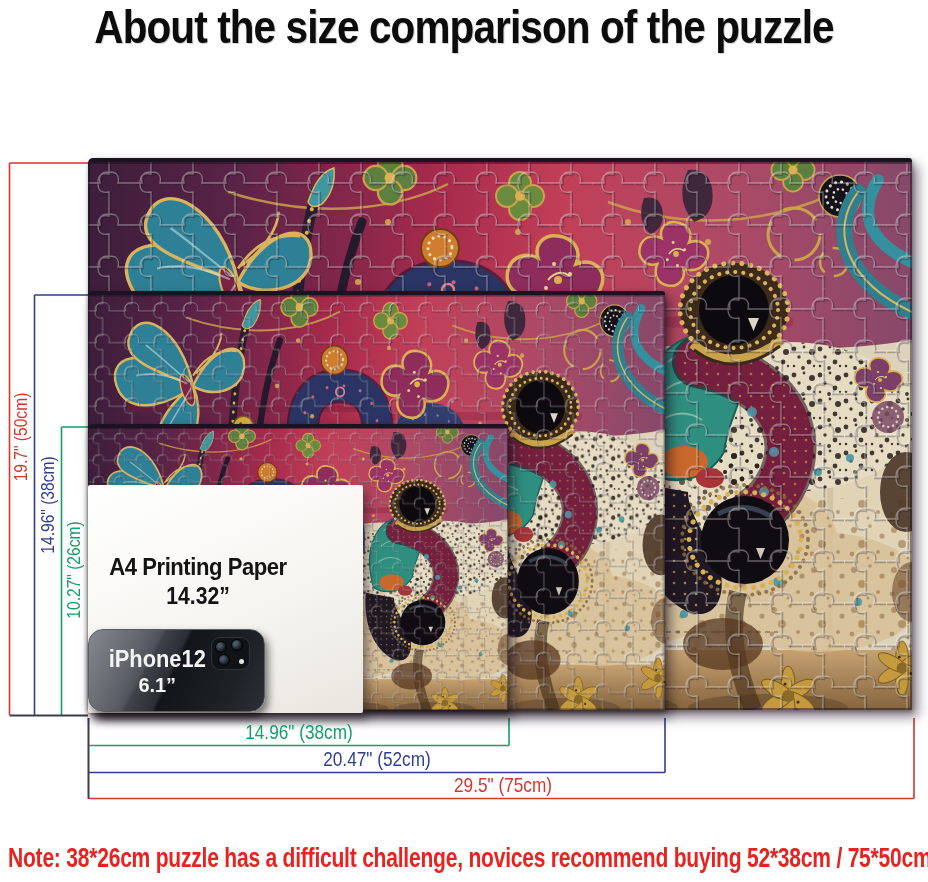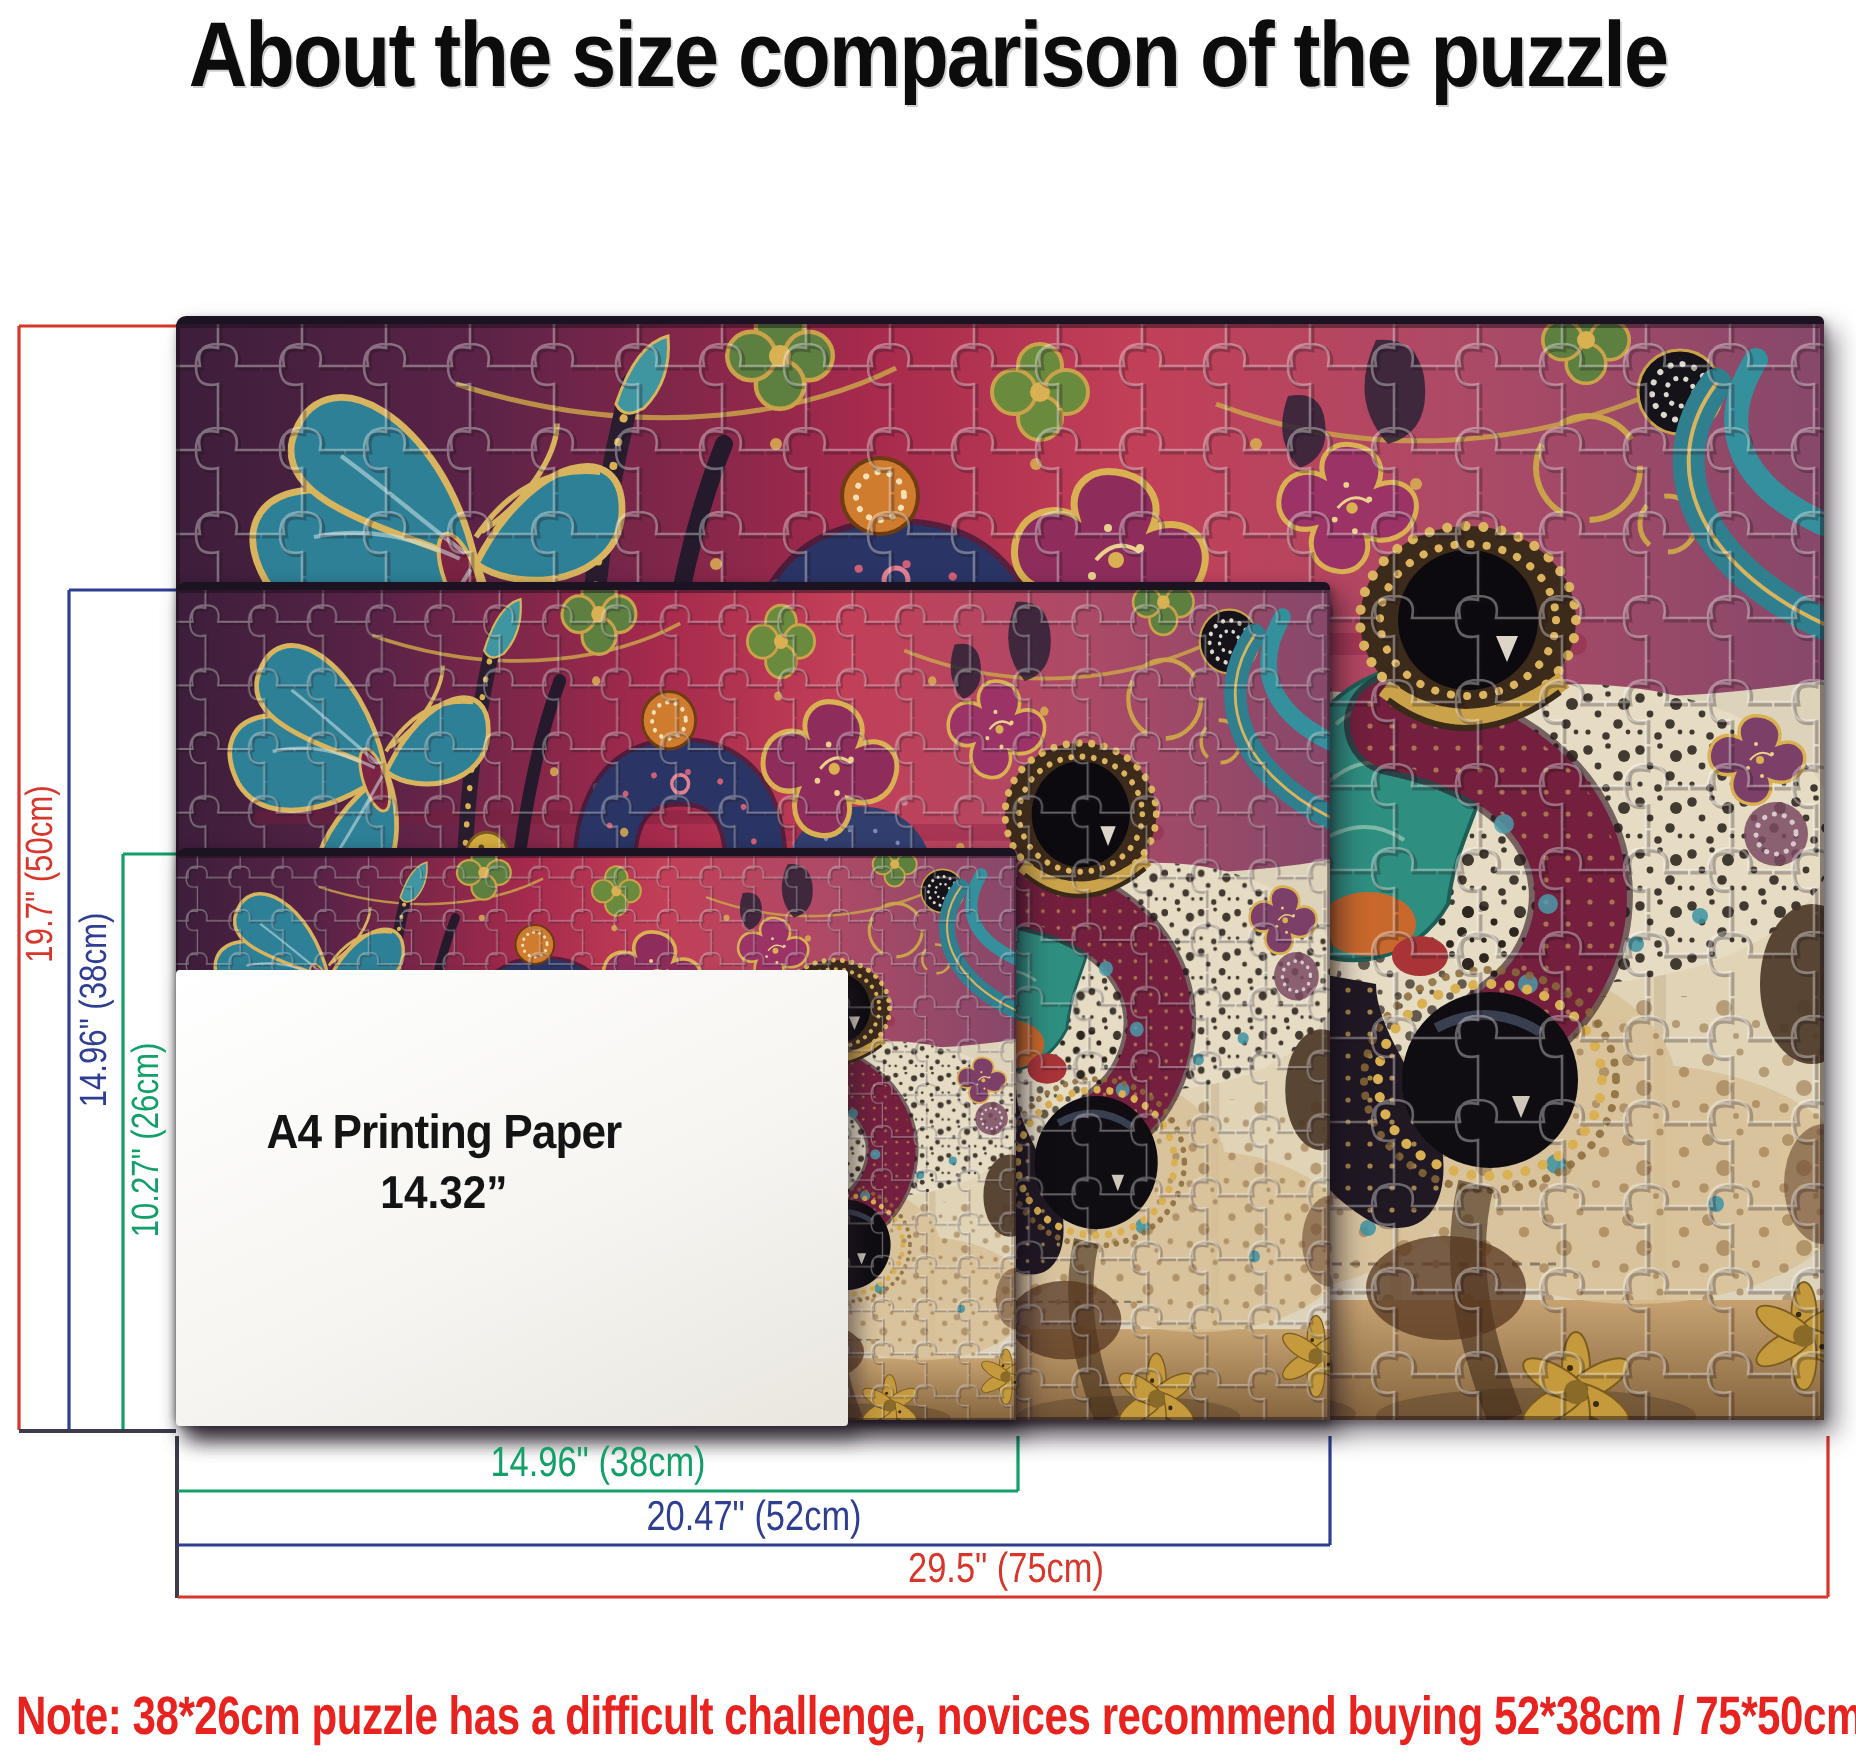--- a/index.html
+++ b/index.html
@@ -14,21 +14,21 @@
         transform:scaleX(0.78);transform-origin:left center;}
   
   .puzzle{position:absolute;box-sizing:border-box;border-top:4px solid #1c1322;
           border-radius:5px 3px 3px 3px;
           box-shadow:6px 7px 12px rgba(25,15,30,.5),1px 2px 4px rgba(0,0,0,.35);}
   .puzzle svg{display:block;width:100%;height:100%;}
   #pz-large{left:88px;top:158px;width:824px;height:552px;z-index:1;}
   #pz-mid  {left:88px;top:291px;width:577px;height:419px;z-index:2;}
   #pz-small{left:88px;top:424px;width:420px;height:286px;z-index:3;}
   
-  .a4{position:absolute;left:88px;top:485px;width:336px;height:228px;z-index:4;
+  .a4{position:absolute;left:88px;top:485px;width:275px;height:228px;z-index:4;
       background:linear-gradient(155deg,#ffffff 0%,#f6f5f1 55%,#e9e6df 100%);
       box-shadow:5px 6px 10px rgba(40,30,40,.5);border-radius:2px;}
   .a4-text{position:absolute;left:4%;top:30%;width:72%;text-align:center;color:#141414;}
   .a4-line1{font-size:24px;font-weight:700;transform:scaleX(0.92);letter-spacing:-0.5px;}
   .a4-line2{font-size:23px;font-weight:700;transform:scaleX(0.92);margin-top:2px;}
   
   .iphone{position:absolute;left:88px;top:629px;width:177px;height:83px;z-index:5;
           border-radius:15px;border:1px solid #5a5d63;box-sizing:border-box;
           background:linear-gradient(115deg,#63676f 0%,#4a4e56 28%,#2b2f35 47%,#121519 49%,#1d2126 78%,#2c3036 100%);
           box-shadow:3px 5px 9px rgba(0,0,0,.55);}
@@ -377,20 +377,32 @@
       </svg>
   </div>
 
   <div class="a4">
     <div class="a4-text">
       <div class="a4-line1">A4 Printing Paper</div>
       <div class="a4-line2">14.32”</div>
     </div>
   </div>
 
+  <div class="iphone">
+    <div class="cam">
+      <div class="lens lens1"></div>
+      <div class="lens lens2"></div>
+      <div class="lens lens3"></div>
+      <div class="flash"></div>
+    </div>
+    <div class="iphone-text">
+      <div class="ip-line1">iPhone12</div>
+      <div class="ip-line2">6.1”</div>
+    </div>
+  </div>
 
   <div class="dim vert c-red" style="left:21px; top:437px; transform:translate(-50%,-50%) rotate(-90deg) scaleX(0.82);">19.7"  (50cm)</div>
   <div class="dim vert c-blue" style="left:48px; top:505px; transform:translate(-50%,-50%) rotate(-90deg) scaleX(0.82);">14.96"  (38cm)</div>
   <div class="dim vert c-green" style="left:74px; top:570px; transform:translate(-50%,-50%) rotate(-90deg) scaleX(0.82);">10.27"  (26cm)</div>
 
   <div class="dim c-green" style="left:299px; top:732px; transform:translate(-50%,-50%) scaleX(0.82);">14.96"  (38cm)</div>
   <div class="dim c-blue" style="left:377px; top:759px; transform:translate(-50%,-50%) scaleX(0.82);">20.47"  (52cm)</div>
   <div class="dim c-red" style="left:503px; top:785px; transform:translate(-50%,-50%) scaleX(0.82);">29.5"  (75cm)</div>
 
   <div class="note">Note:  38*26cm puzzle has a difficult challenge, novices recommend buying 52*38cm / 75*50cm</div>

